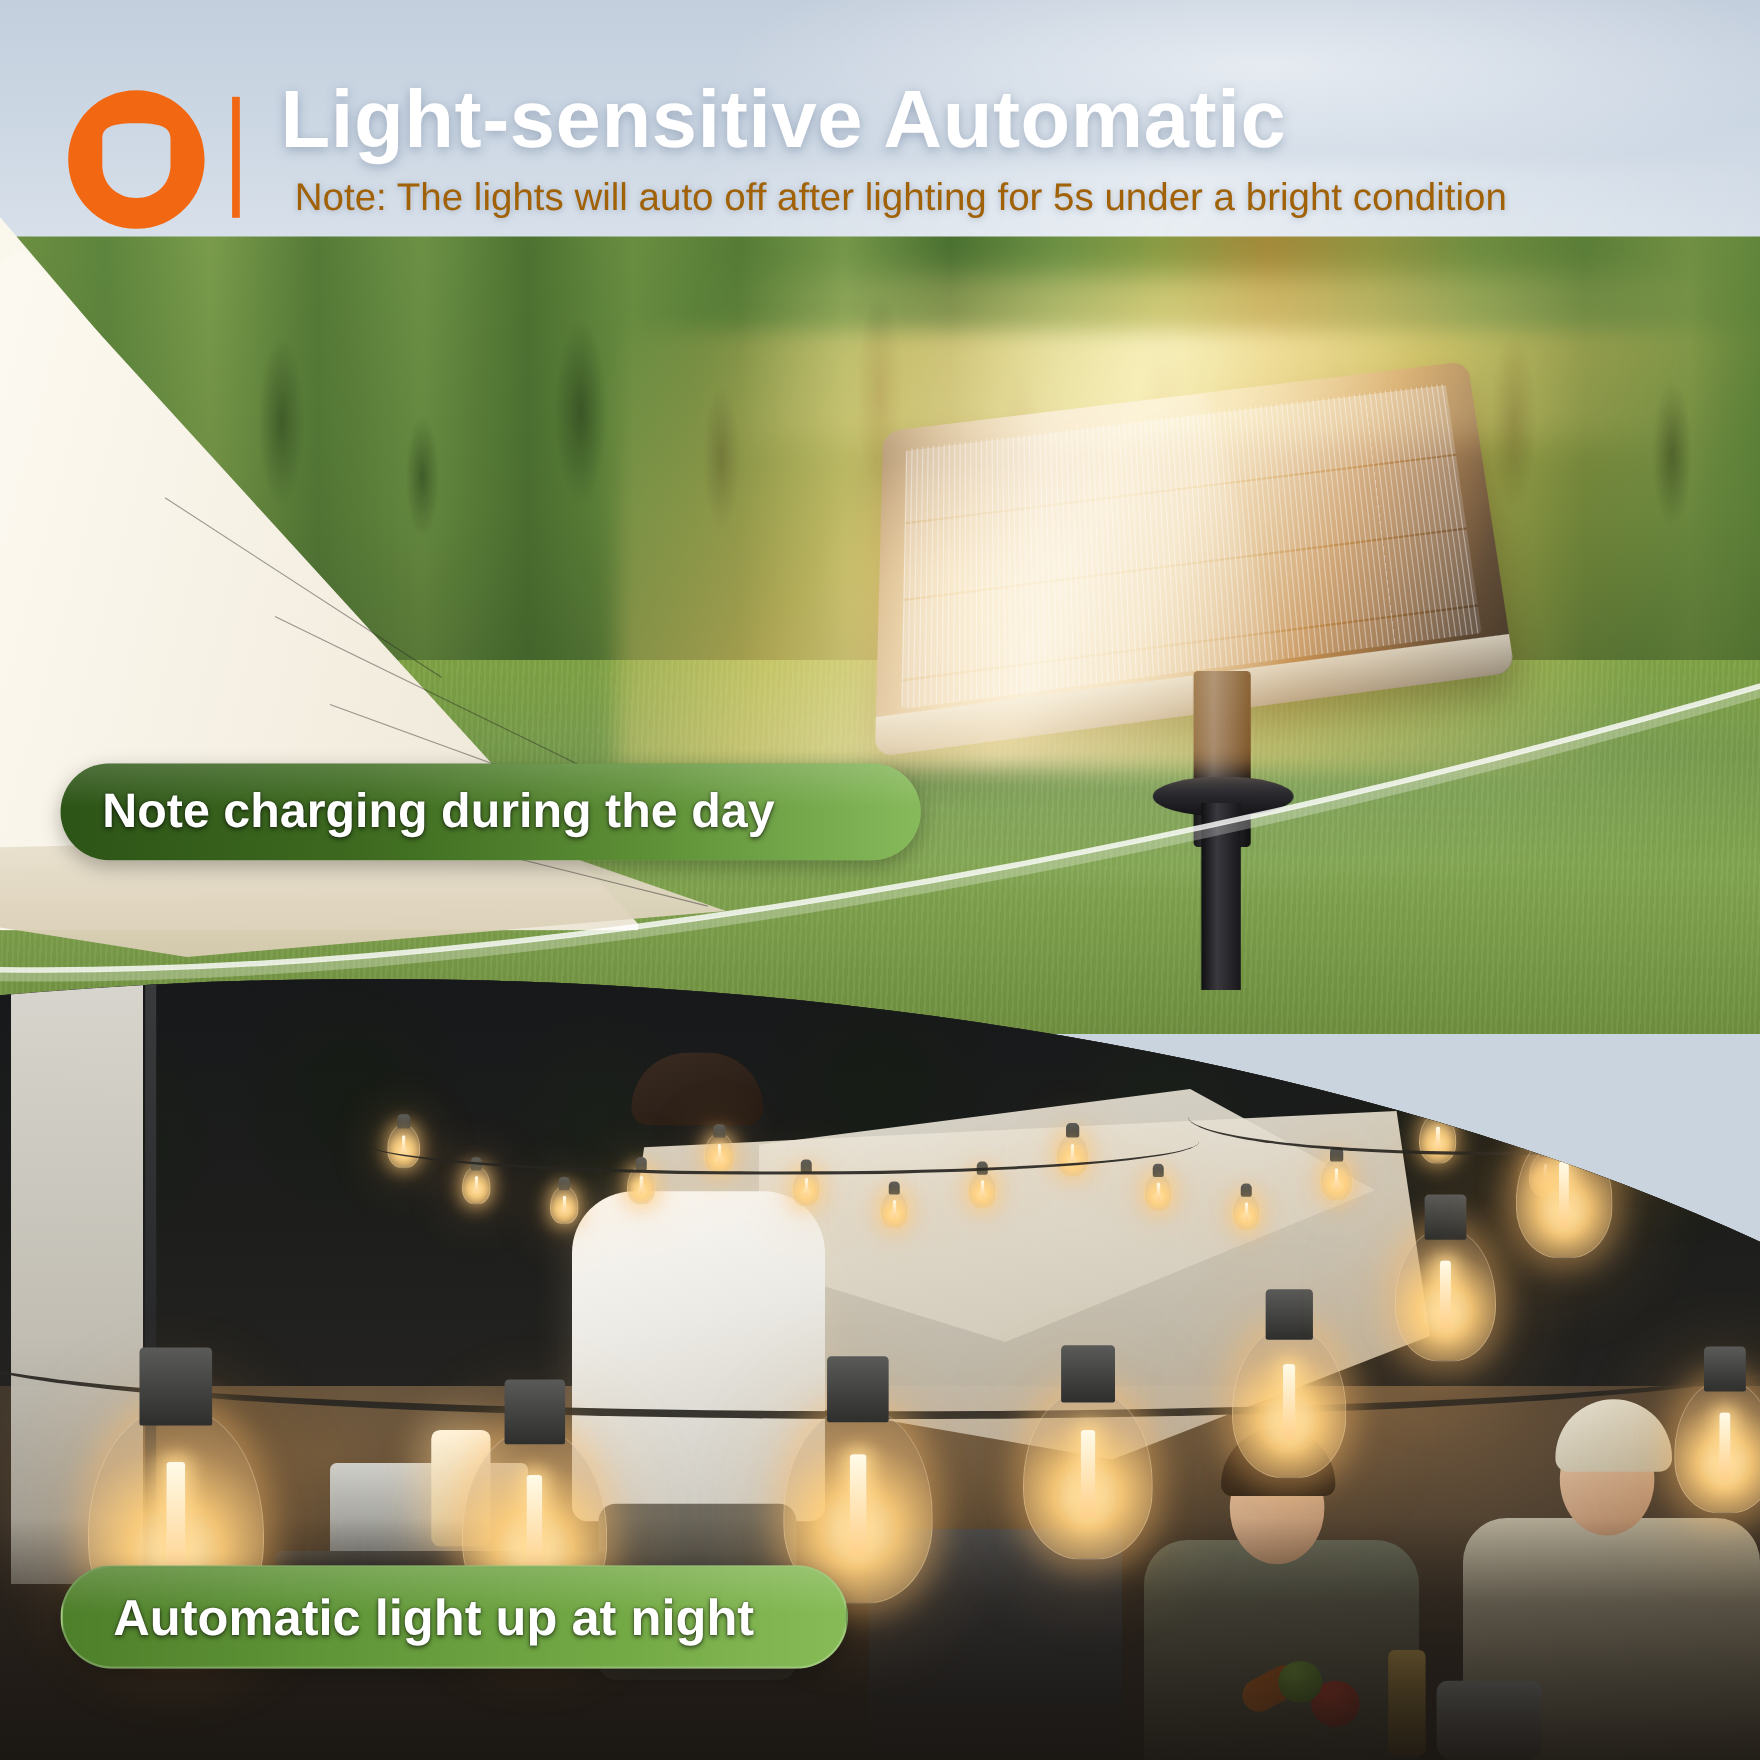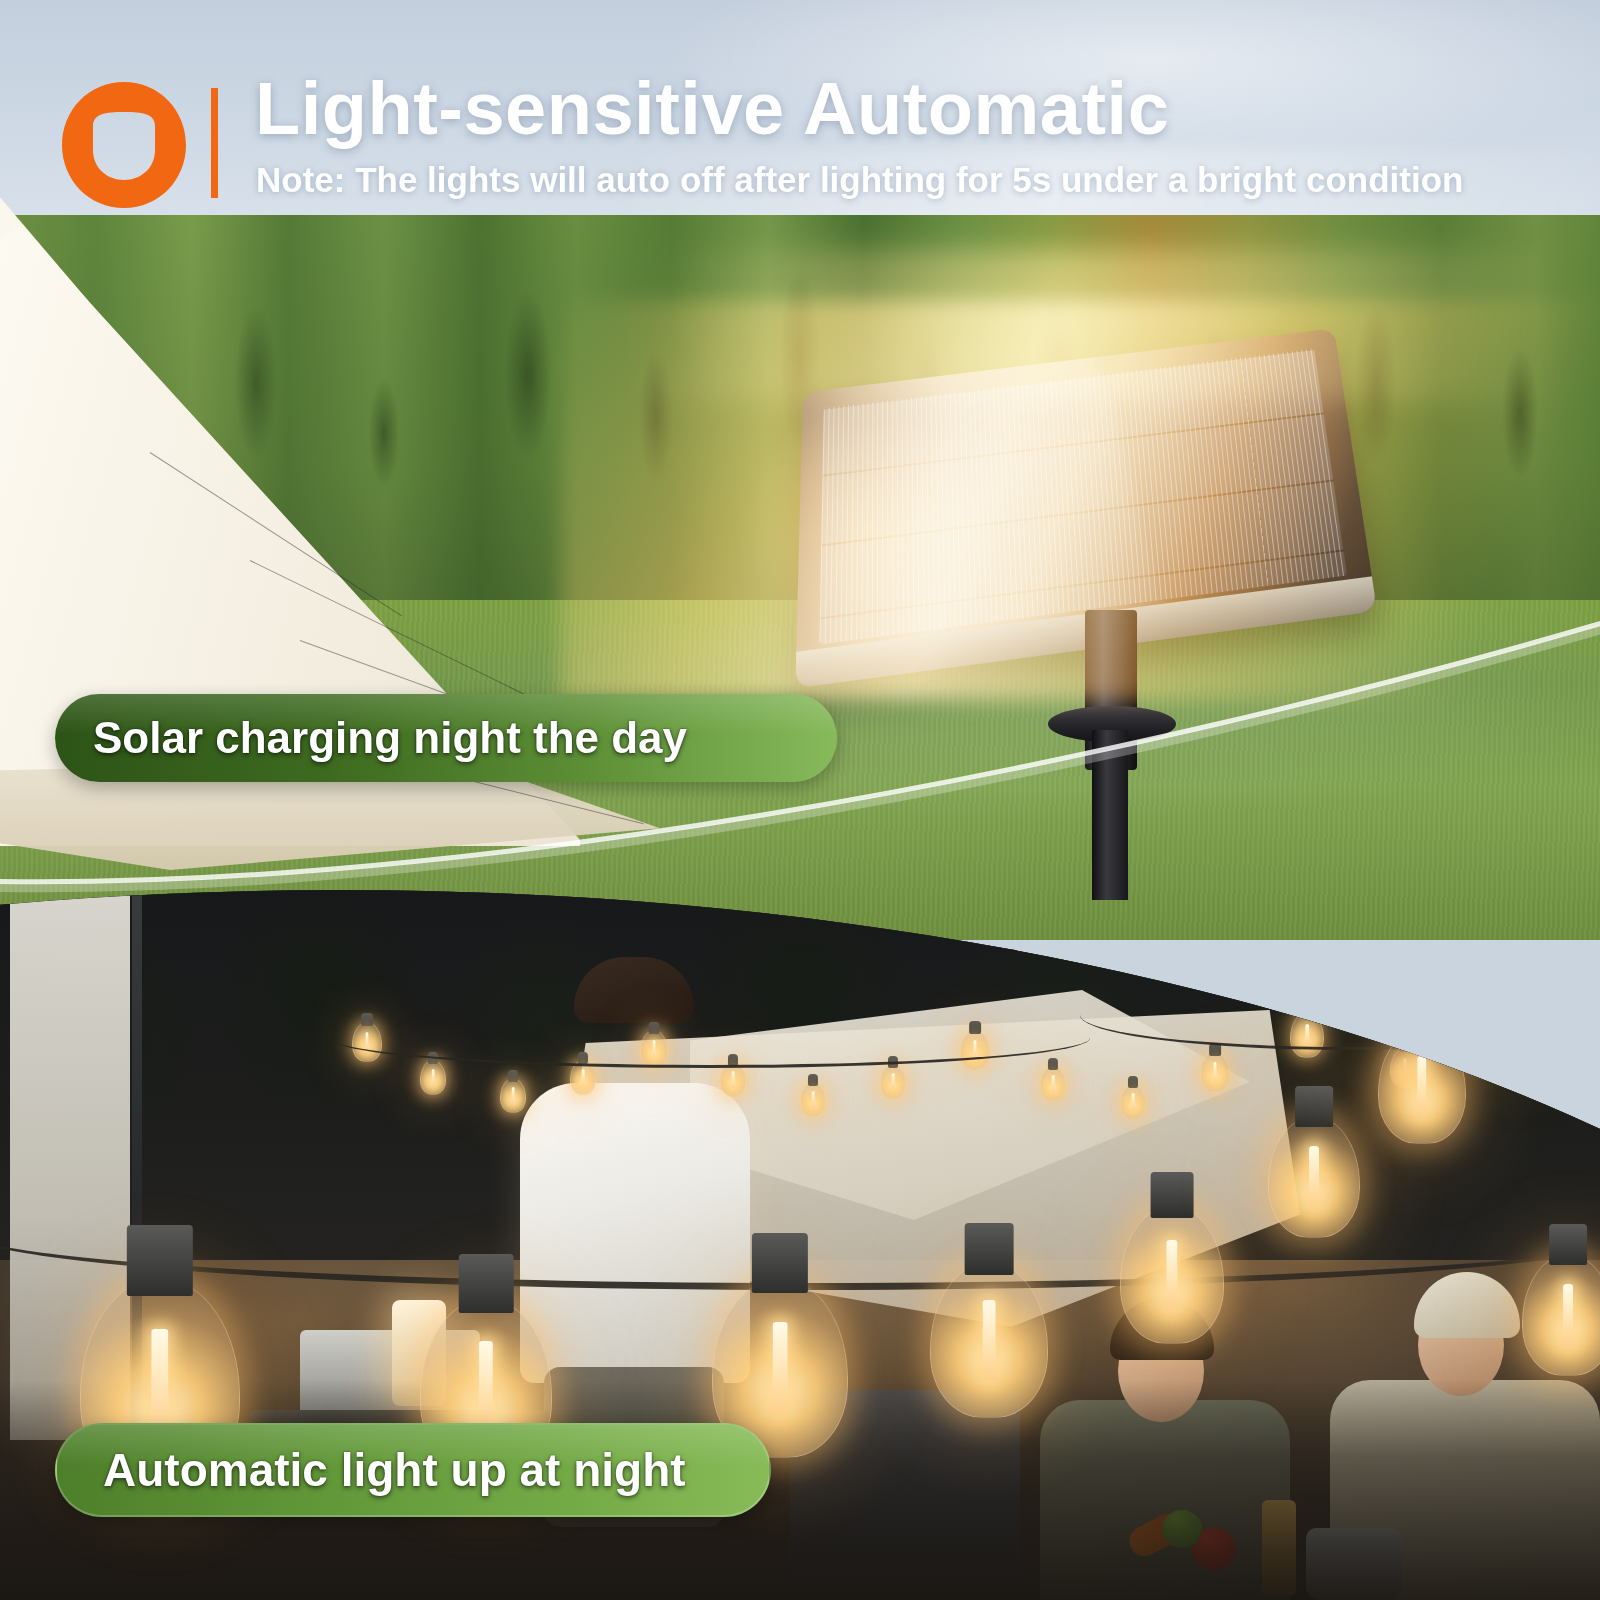--- a/index.html
+++ b/index.html
@@ -186,23 +186,23 @@
     background:#F26812;
   }
   .title{
     position:absolute; left:255px; top:66px;
     font-size: 74px; font-weight: 700; letter-spacing:.5px;
     color:#ffffff;
     text-shadow: 0 2px 10px rgba(90,110,140,.45);
     white-space: nowrap;
   }
   .subtitle{
-    position:absolute; left:256px; top:160px;
-    font-size: 35px; font-weight:700;
-    color:#ffffff;
+    position:absolute; left:268px; top:160px;
+    font-size: 35px; font-weight:400;
+    color:#a16207;
     text-shadow: 0 1px 6px rgba(90,110,140,.4);
     white-space: nowrap;
   }
 
   
   .scene-night{
     position:absolute; left:0; top:0; width:1600px; height:1600px;
     
     clip-path: ellipse(1740px 770px at 340px 1660px);
     background: #151414;
@@ -511,21 +511,21 @@
                  M64 32 C83 32 95 34 95 46 L95 70 C95 88 81 100 64 100 C47 100 33 88 33 70 L33 46 C33 34 45 32 64 32 Z" fill="#F26812" fill-rule="evenodd"></path>
       </svg>
     </div>
     <div class="rule"></div>
     <div class="title">Light-sensitive Automatic</div>
     <div class="subtitle">Note: The lights will auto off after lighting for 5s under a bright condition</div>
   </div>
 
   <div class="badge badge-day">
     <span class="sheen"></span>
-    <span>Solar charging night the day</span>
+    <span>Note charging during the day</span>
   </div>
 
   <div class="badge badge-night">
     <span class="sheen"></span>
     <span>Automatic light up at night</span>
   </div>
 
 </div>
 
 </body></html>

